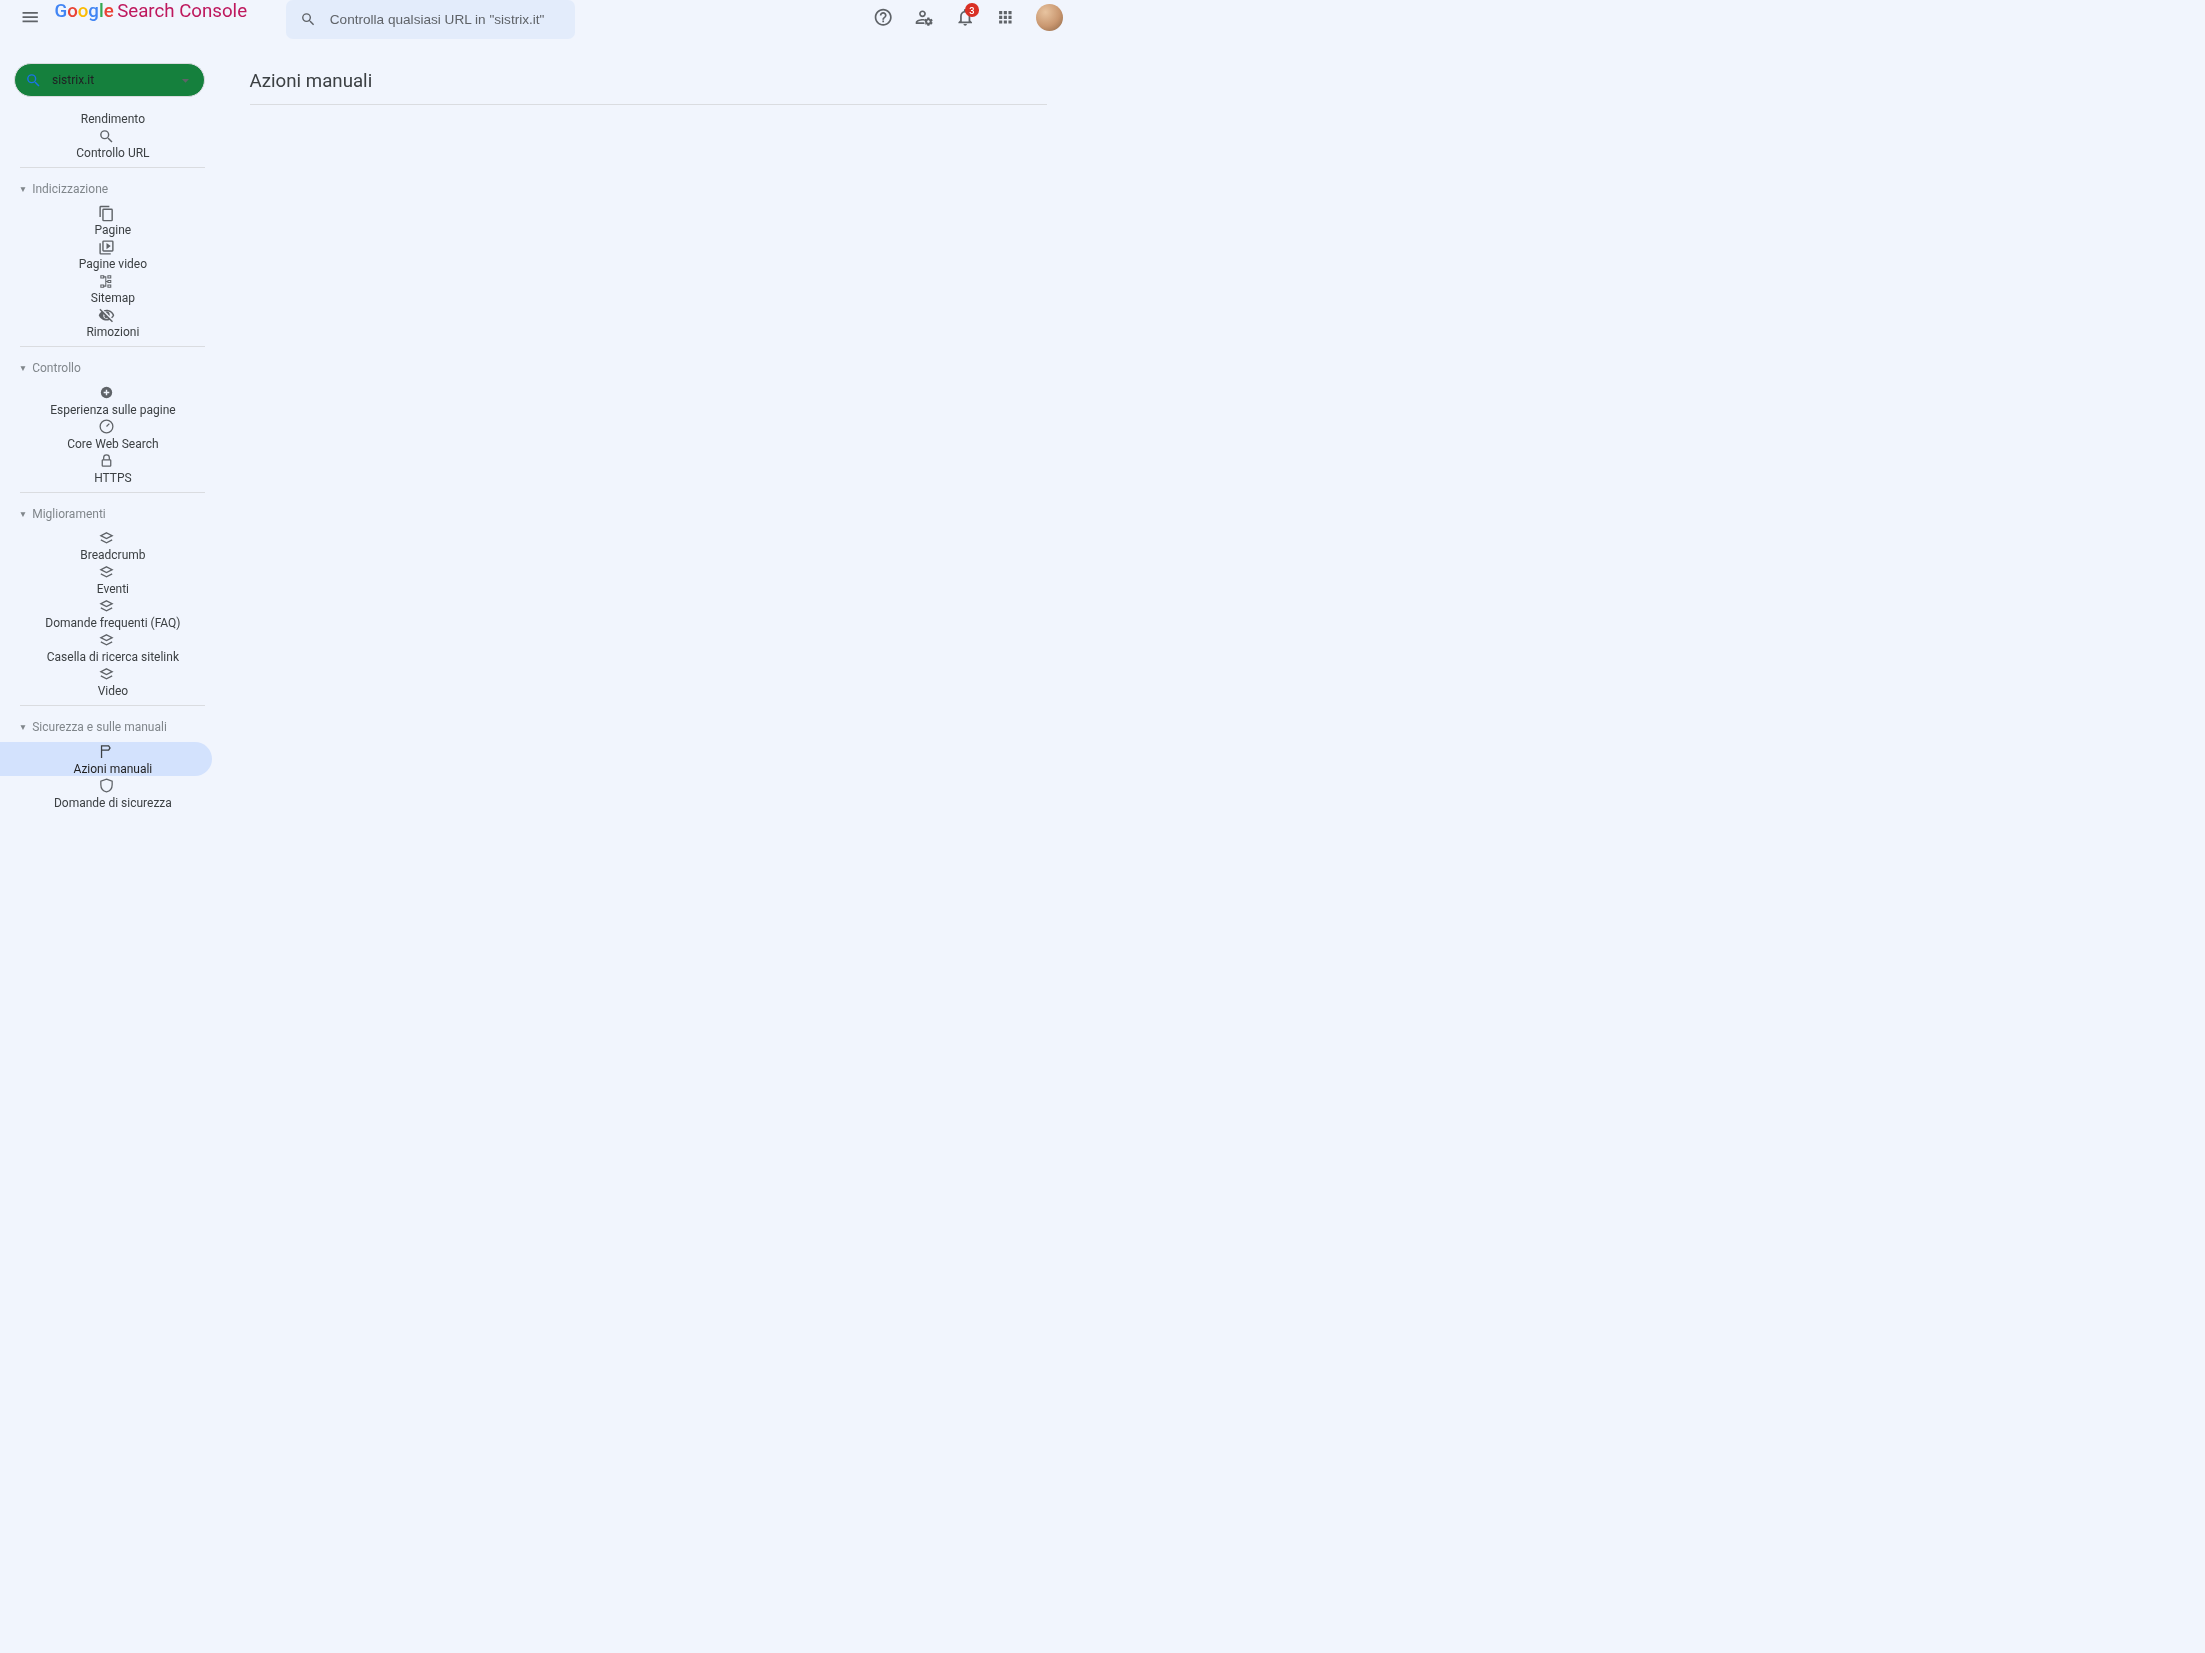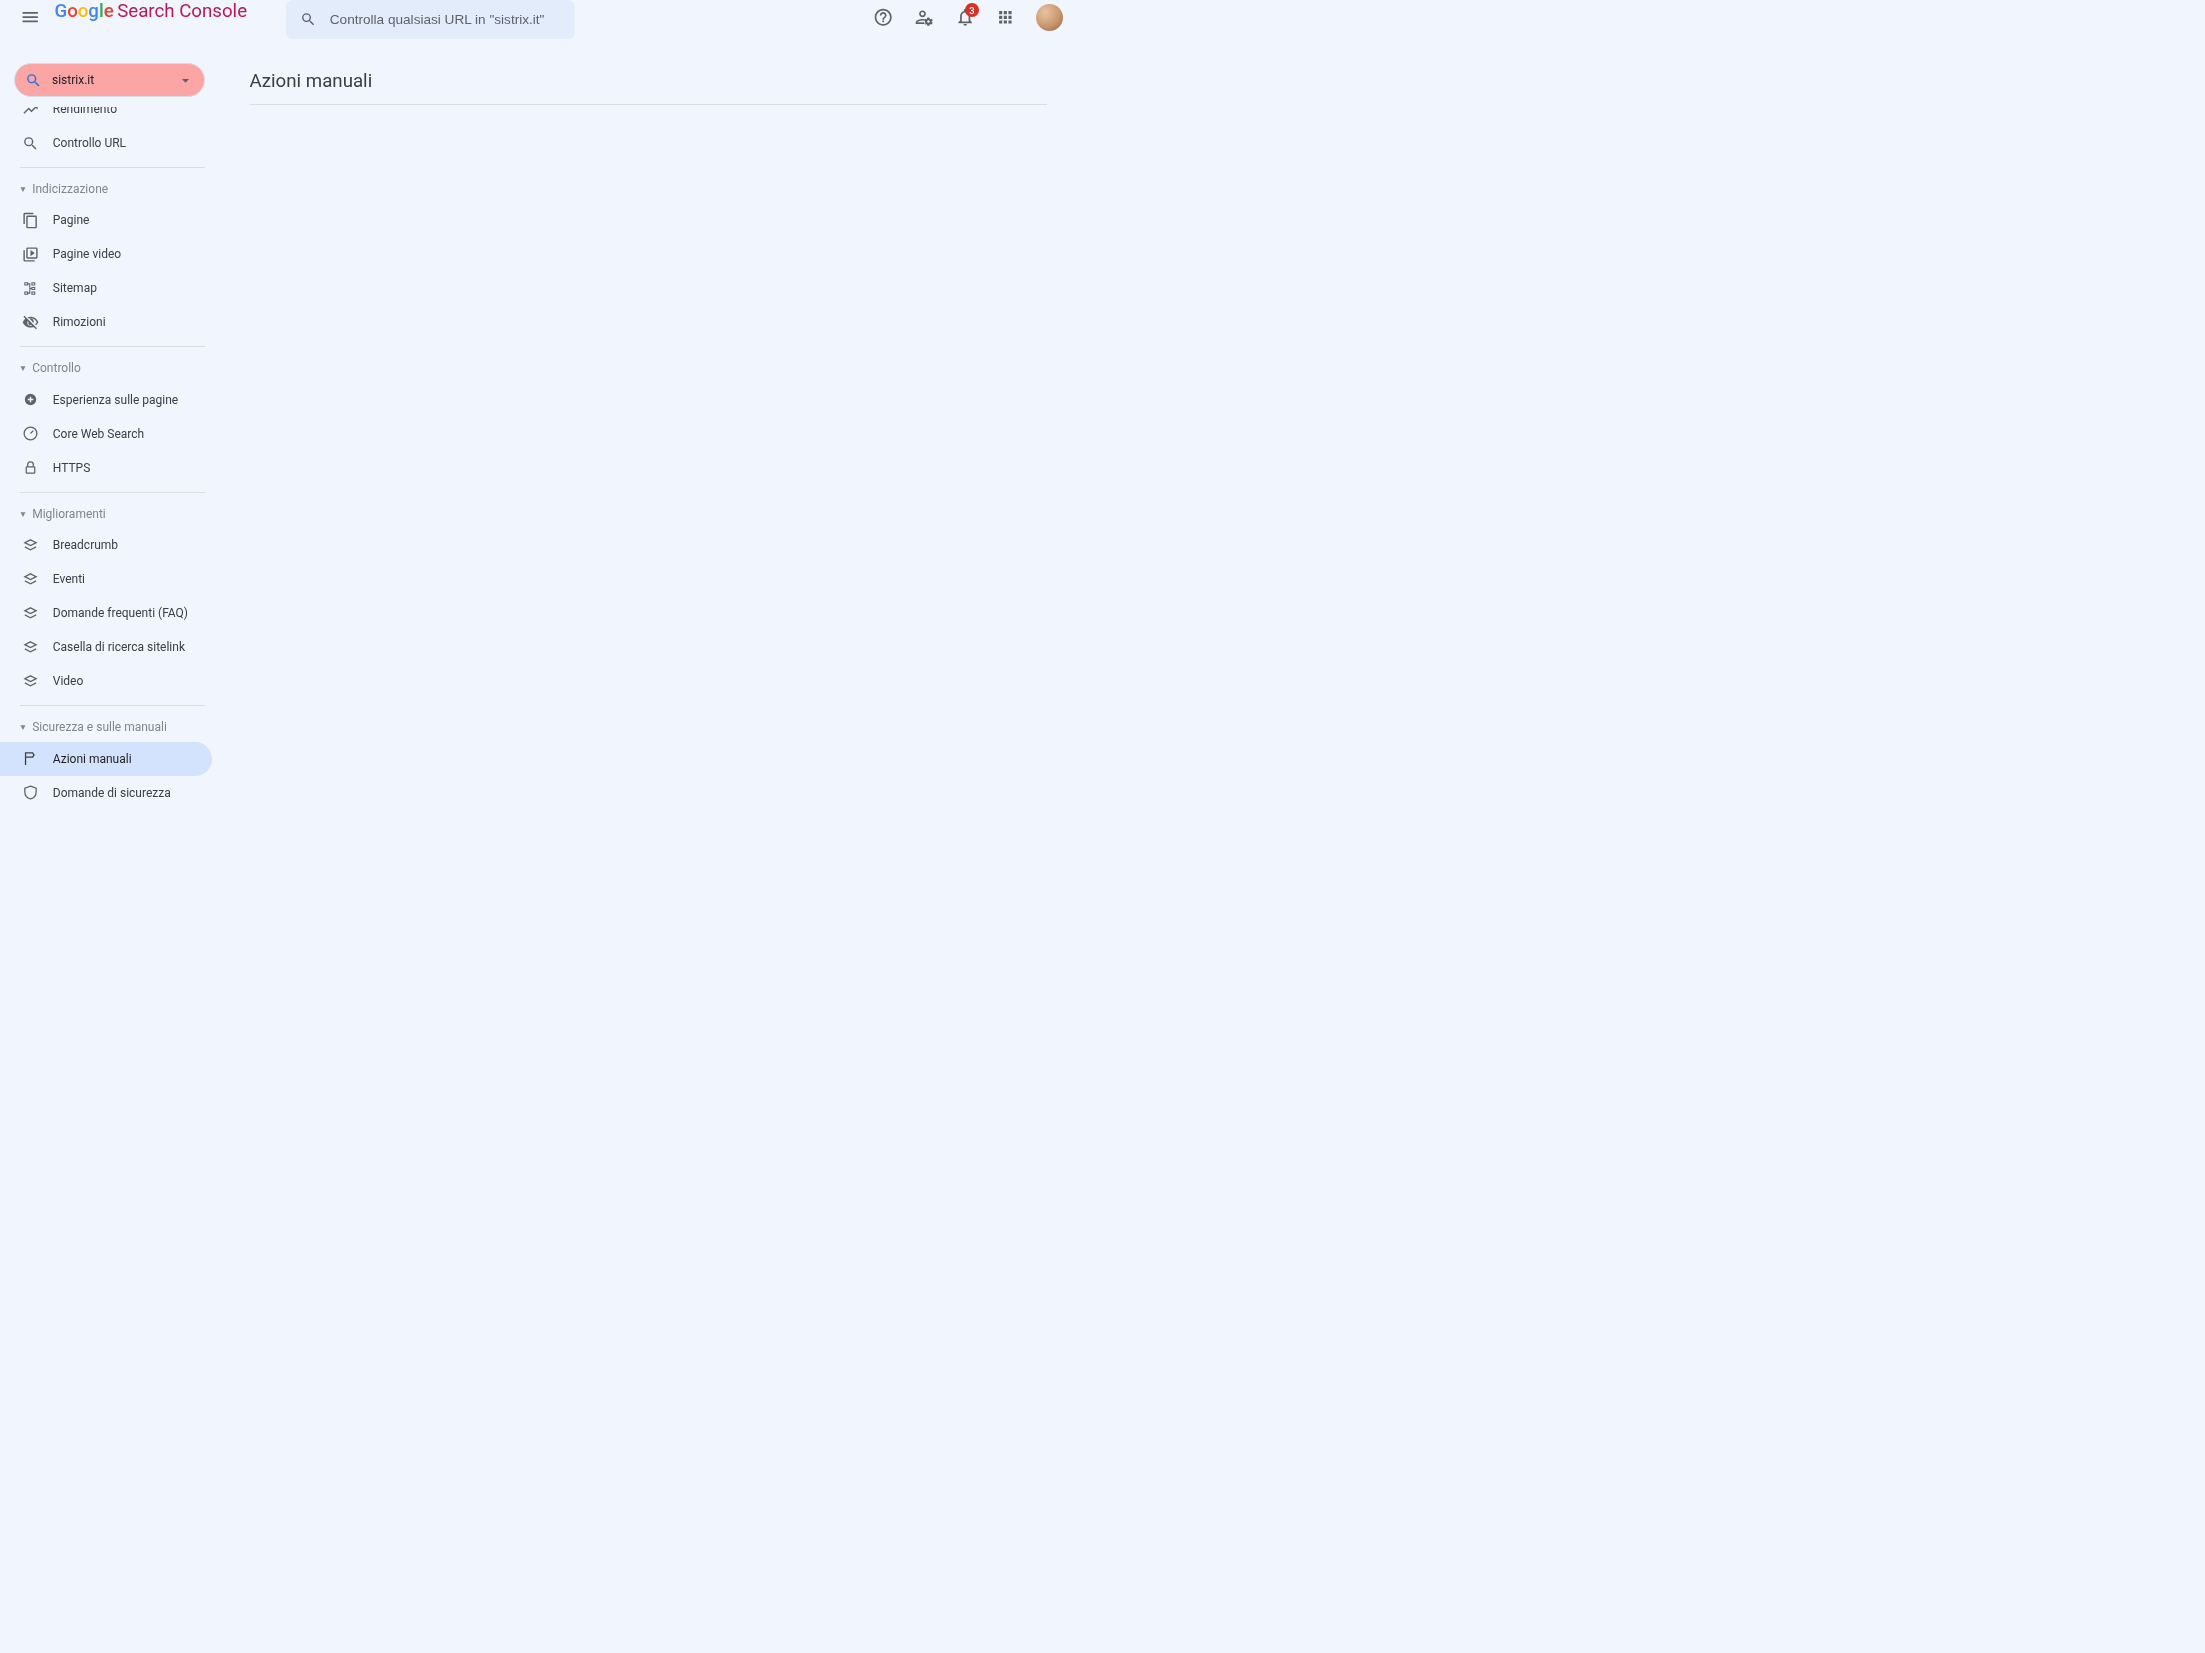--- a/index.html
+++ b/index.html
@@ -117,39 +117,40 @@
   }
   .property-selector {
     margin: 0 13.6px 10.2px 13.6px;
     height: 34px;
     border: 0.8px solid #dadce0;
     border-radius: 17px;
     display: flex;
     align-items: center;
     padding: 0 10.2px;
     cursor: pointer;
-    background: #fca5a5;
+    background: #15803d;
   }
   .property-selector .search-i { color: #1a73e8; margin-right: 10.2px; }
   .property-selector .prop-text { flex: 1; font-size: 12px; color: #202124; }
   .property-selector .chev { color: #5f6368; }
 
   .nav-scroll { overflow: hidden; flex: 1; position: relative; }
   .nav-inner { position: relative; top: -15.3px; }
 
   .nav-item {
     display: flex;
     align-items: center;
     height: 34px;
     padding: 0 6.8px 0 20.4px;
     cursor: pointer;
     font-size: 12px;
     color: #3c4043;
     border-radius: 0 17px 17px 0;
     margin-right: 6.8px;
+    flex-direction: column;
   }
   .nav-item.selected {
     background: #d3e2fd;
     color: #1f1f1f;
   }
   .nav-item .icon-slot {
     width: 20.4px; height: 20.4px;
     display: flex; align-items: center; justify-content: center;
     margin-right: 12px;
     color: #5f6368;

